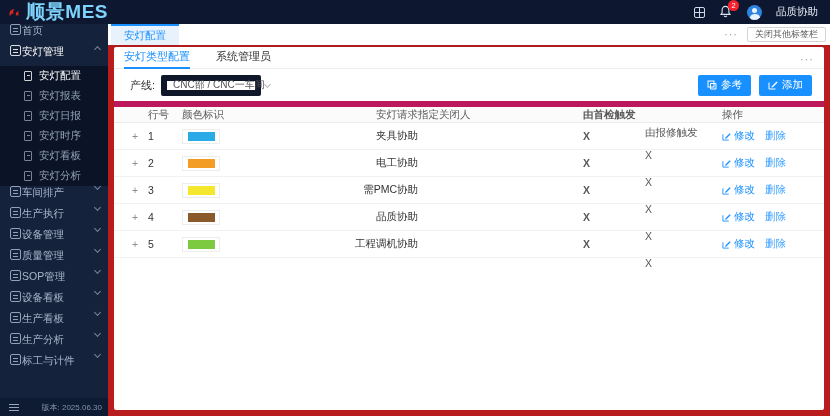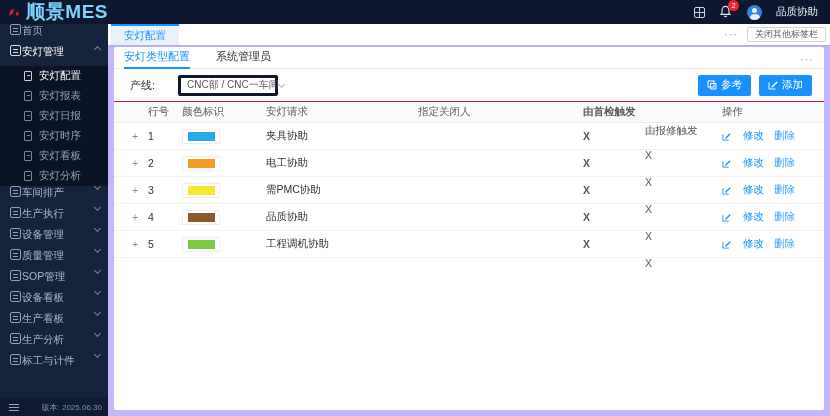--- a/index.html
+++ b/index.html
@@ -42,53 +42,53 @@
   .version { color:#7f90ab; font-size:8px; white-space:nowrap; }
 
   
   .tabbar { position:absolute; left:108px; right:0; top:24px; height:21px; background:#ffffff; box-shadow:0 1px 2px rgba(0,0,0,.08); display:flex; align-items:center; z-index:3; }
   .ptab { height:21px; display:flex; align-items:center; padding:0 13px; background:#e8f2fd; color:#1890ff; font-size:10.5px; border-top:2px solid #1890ff; cursor:pointer; margin-left:3px; }
   .tabbar-right { margin-left:auto; display:flex; align-items:center; gap:9px; padding-right:4px; }
   .more-dots { color:#9aa0a6; font-size:11px; letter-spacing:1px; cursor:pointer; line-height:1; }
   .close-others { height:15px; display:flex; align-items:center; padding:0 7px; border:1px solid #d4d4d4; border-radius:2px; background:#fff; color:#595959; font-size:9px; cursor:pointer; white-space:nowrap; }
 
   
-  .content { position:absolute; left:108px; right:0; top:45px; bottom:0; background:#c4b5fd; padding:2px 6px 6px 6px; }
+  .content { position:absolute; left:108px; right:0; top:45px; bottom:0; background:#b91c1c; padding:2px 6px 6px 6px; }
   .card { background:#ffffff; height:100%; border-radius:2px; position:relative; overflow:hidden; }
 
   .card-tabs { height:22px; display:flex; align-items:flex-end; gap:26px; padding:0 10px; border-bottom:1px solid #ececec; }
   .ctab { font-size:11px; color:#333; padding-bottom:4px; cursor:pointer; position:relative; white-space:nowrap; }
   .ctab.on { color:#1890ff; }
   .ctab.on::after { content:""; position:absolute; left:0; right:0; bottom:-1px; height:2px; background:#1890ff; }
   .card-tabs .more-dots { margin-left:auto; padding-bottom:3px; }
 
-  .filter-row { height:32px; display:flex; align-items:center; padding:0 12px 0 16px; gap:23px; }
+  .filter-row { height:32px; display:flex; align-items:center; padding:0 12px 0 16px; gap:6px; }
   .f-label { font-size:11px; color:#333; white-space:nowrap; }
-  .f-select { width:100px; height:21px; border:3px solid #0f172a; border-radius:2px; display:flex; align-items:center; padding:0 6px; font-size:10px; color:#555; cursor:pointer; white-space:nowrap; }
+  .f-select { width:100px; height:21px; border:6px solid #0f172a; border-radius:2px; display:flex; align-items:center; padding:0 6px; font-size:10px; color:#555; cursor:pointer; white-space:nowrap; }
   .f-select .chev { border-color:#b9b9b9; margin-left:auto; margin-top:-2px; }
   .btn-group { margin-left:auto; display:flex; gap:8px; }
   .btn { height:21px; display:flex; align-items:center; gap:4px; padding:0 9px; background:#1890ff; color:#fff; border:none; border-radius:2px; font-size:10.5px; cursor:pointer; white-space:nowrap; font-family:inherit; }
 
   
   .t-head, .t-row { display:flex; align-items:center; padding-left:8px; }
-  .t-head { height:22px; border-top:1px solid #be185d; border-bottom:1px solid #ececec; background:#fbfbfb; color:#5a5a5a; font-size:10.5px; }
+  .t-head { height:22px; border-top:6px solid #be185d; border-bottom:1px solid #ececec; background:#fbfbfb; color:#5a5a5a; font-size:10.5px; }
   .t-row { height:27px; border-bottom:1px solid #f2f2f2; color:#333; font-size:10.5px; }
   .c-exp { width:26px; text-align:center; color:#8c8c8c; cursor:pointer; }
   .c-no { width:34px; }
   .c-color { width:84px; }
-  .c-req { width:152px; }
+  .c-req { width:152px;text-align:right; }
   .c-closer { width:165px; }
   .c-first { width:62px;font-weight:bold; }
   .c-repair { width:77px;margin-top:37px; }
   .c-ops { flex:1; display:flex; gap:10px; align-items:center; }
   .t-head .c-ops { display:block; }
   .xmark { color:#595959; }
   .swatch { width:38px; height:15px; background:#fff; border:1px solid #ededed; display:flex; align-items:center; justify-content:center; }
   .swatch i { display:block; width:27px; height:9px; }
-  .op-link { color:#1890ff; font-size:10.5px; cursor:pointer; display:inline-flex; align-items:center; gap:12px; text-decoration:none; white-space:nowrap; }
+  .op-link { color:#1890ff; font-size:10.5px; cursor:pointer; display:inline-flex; align-items:center; gap:3px; text-decoration:none; white-space:nowrap; }
   .op-link.del { opacity:.85; }
 </style>
 </head>
 <body>
 
 <div class="app">
 
   <header class="topbar">
     <div class="brand">
       <svg width="19" height="15" viewBox="0 0 19 15">

